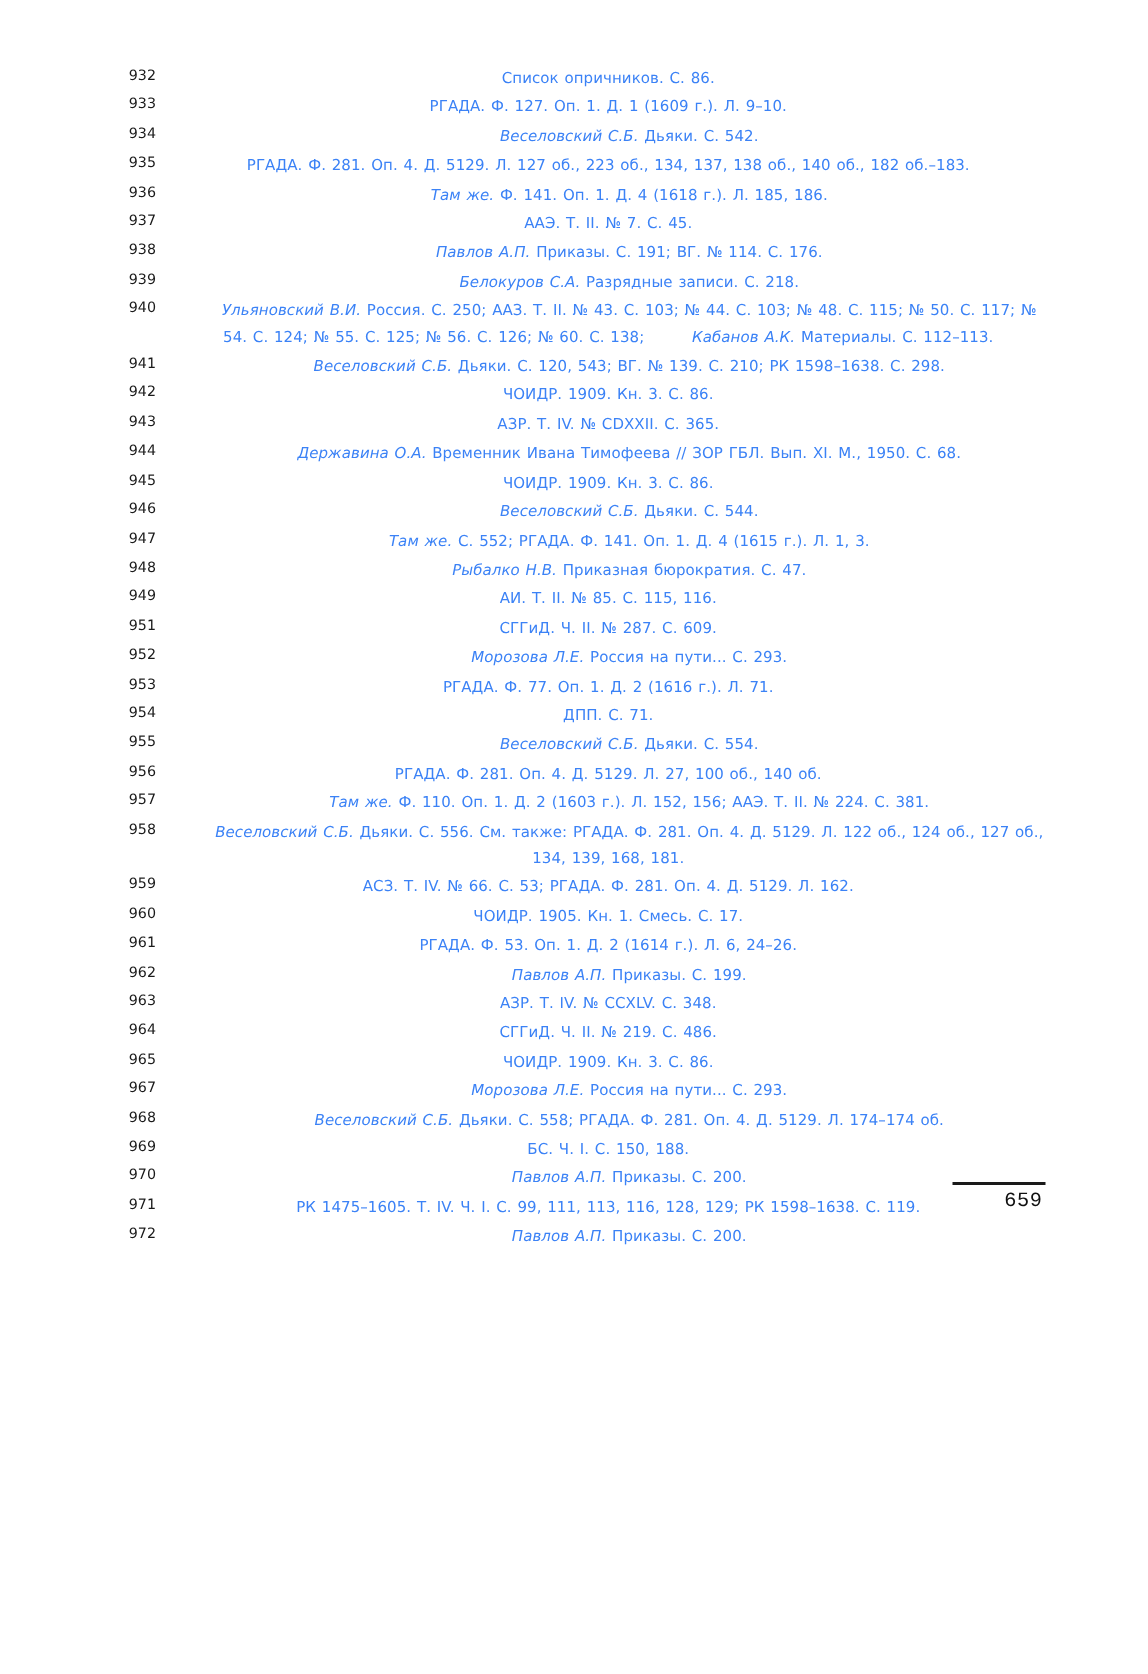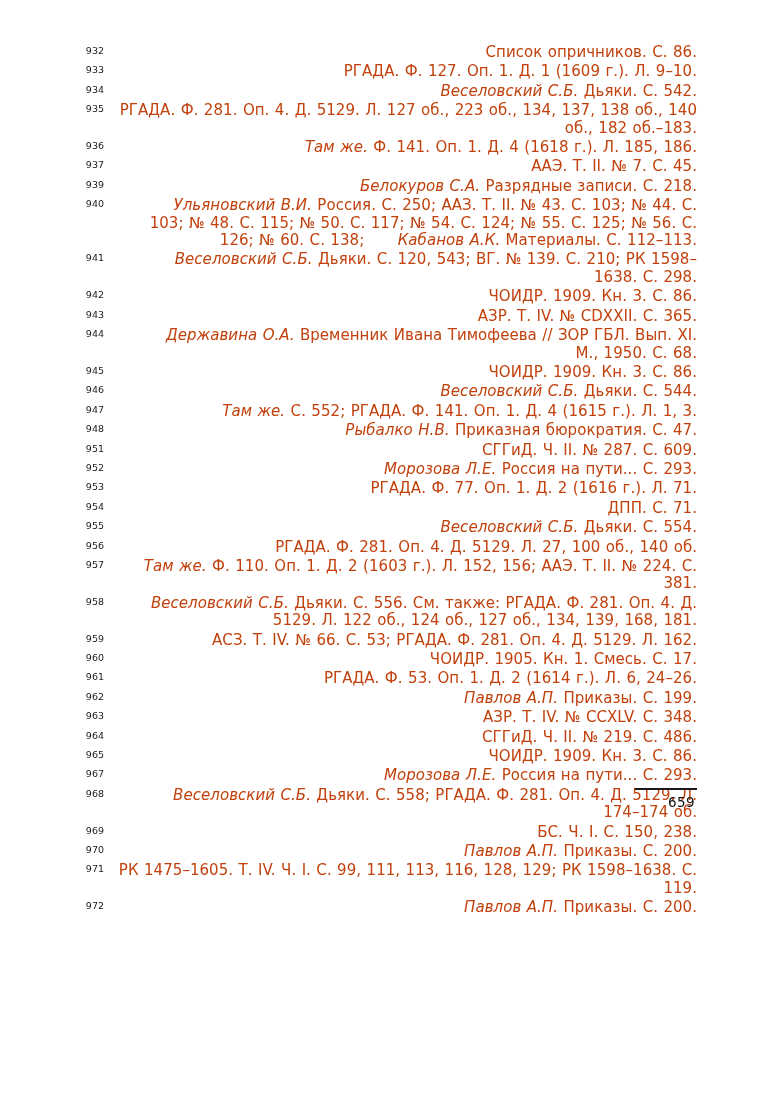--- a/index.html
+++ b/index.html
@@ -39,24 +39,24 @@
     font-size: 9.5px;
     line-height: 11px;
     padding-top: 1px;
     color: #1a1a1a;
     font-family: "DejaVu Sans", sans-serif;
     letter-spacing: 0px;
   }
   .note-text {
     flex: 1 1 auto;
     padding-left: 10px;
-    font-size: 15px;
+    font-size: 10px;
     line-height: 17.4px;
-    color: #c2410c;
-    text-align: right;
+    color: #3b82f6;
+    text-align: center;
     letter-spacing: 0.05px;
     word-spacing: 0.6px;
   }
   .note-text i {
     font-style: italic;
     margin-left: 28px;
   }
   .footer {
     position: absolute;
     right: 68px;
@@ -71,20 +71,21 @@
     margin-left: auto;
     margin-bottom: 4px;
   }
   .page-number {
     font-size: 13.5px;
     line-height: 16px;
     letter-spacing: 0.4px;
     color: #111;
     text-align: right;
     padding-right: 2px;
+    font-family: Liberation Mono, monospace;
   }
 </style>
 </head>
 <body>
 
 <div class="page">
   <div class="notes" id="notes-list">
       <div class="note">
         <div class="note-num">932</div>
         <div class="note-text">Список  опричников. С. 86.</div>
@@ -103,20 +104,24 @@
       </div>
       <div class="note">
         <div class="note-num">936</div>
         <div class="note-text"><i>Там же.</i> Ф. 141. Оп. 1. Д. 4 (1618 г.). Л. 185, 186.</div>
       </div>
       <div class="note">
         <div class="note-num">937</div>
         <div class="note-text">ААЭ. Т. II. № 7. С. 45.</div>
       </div>
       <div class="note">
+        <div class="note-num">938</div>
+        <div class="note-text"><i>Павлов А.П.</i> Приказы. С. 191; ВГ. № 114. С. 176.</div>
+      </div>
+      <div class="note">
         <div class="note-num">939</div>
         <div class="note-text"><i>Белокуров С.А.</i> Разрядные записи. С. 218.</div>
       </div>
       <div class="note">
         <div class="note-num">940</div>
         <div class="note-text"><i>Ульяновский В.И.</i> Россия. С. 250; ААЗ. Т. II. № 43. С. 103; № 44. С. 103; № 48. С. 115; № 50. С. 117; № 54. С. 124; № 55. С. 125; № 56. С. 126; № 60. С. 138; <i>Кабанов А.К.</i> Материалы. С. 112–113.</div>
       </div>
       <div class="note">
         <div class="note-num">941</div>
         <div class="note-text"><i>Веселовский С.Б.</i> Дьяки. С. 120, 543; ВГ. № 139. С. 210; РК 1598–1638. С. 298.</div>
@@ -143,20 +148,24 @@
       </div>
       <div class="note">
         <div class="note-num">947</div>
         <div class="note-text"><i>Там же.</i> С. 552; РГАДА. Ф. 141. Оп. 1. Д. 4 (1615 г.). Л. 1, 3.</div>
       </div>
       <div class="note">
         <div class="note-num">948</div>
         <div class="note-text"><i>Рыбалко Н.В.</i> Приказная бюрократия. С. 47.</div>
       </div>
       <div class="note">
+        <div class="note-num">949</div>
+        <div class="note-text">АИ. Т. II. № 85. С. 115, 116.</div>
+      </div>
+      <div class="note">
         <div class="note-num">951</div>
         <div class="note-text">СГГиД. Ч. II. № 287. С. 609.</div>
       </div>
       <div class="note">
         <div class="note-num">952</div>
         <div class="note-text"><i>Морозова Л.Е.</i> Россия на пути... С. 293.</div>
       </div>
       <div class="note">
         <div class="note-num">953</div>
         <div class="note-text">РГАДА. Ф. 77. Оп. 1. Д. 2 (1616 г.). Л. 71.</div>
@@ -212,21 +221,21 @@
       <div class="note">
         <div class="note-num">967</div>
         <div class="note-text"><i>Морозова Л.Е.</i> Россия на пути... С. 293.</div>
       </div>
       <div class="note">
         <div class="note-num">968</div>
         <div class="note-text"><i>Веселовский С.Б.</i> Дьяки. С. 558; РГАДА. Ф. 281. Оп. 4. Д. 5129. Л. 174–174 об.</div>
       </div>
       <div class="note">
         <div class="note-num">969</div>
-        <div class="note-text">БС. Ч. I. С. 150, 238.</div>
+        <div class="note-text">БС. Ч. I. С. 150, 188.</div>
       </div>
       <div class="note">
         <div class="note-num">970</div>
         <div class="note-text"><i>Павлов А.П.</i> Приказы. С. 200.</div>
       </div>
       <div class="note">
         <div class="note-num">971</div>
         <div class="note-text">РК 1475–1605. Т. IV. Ч. I. С. 99, 111, 113, 116, 128, 129; РК 1598–1638. С. 119.</div>
       </div>
       <div class="note">

